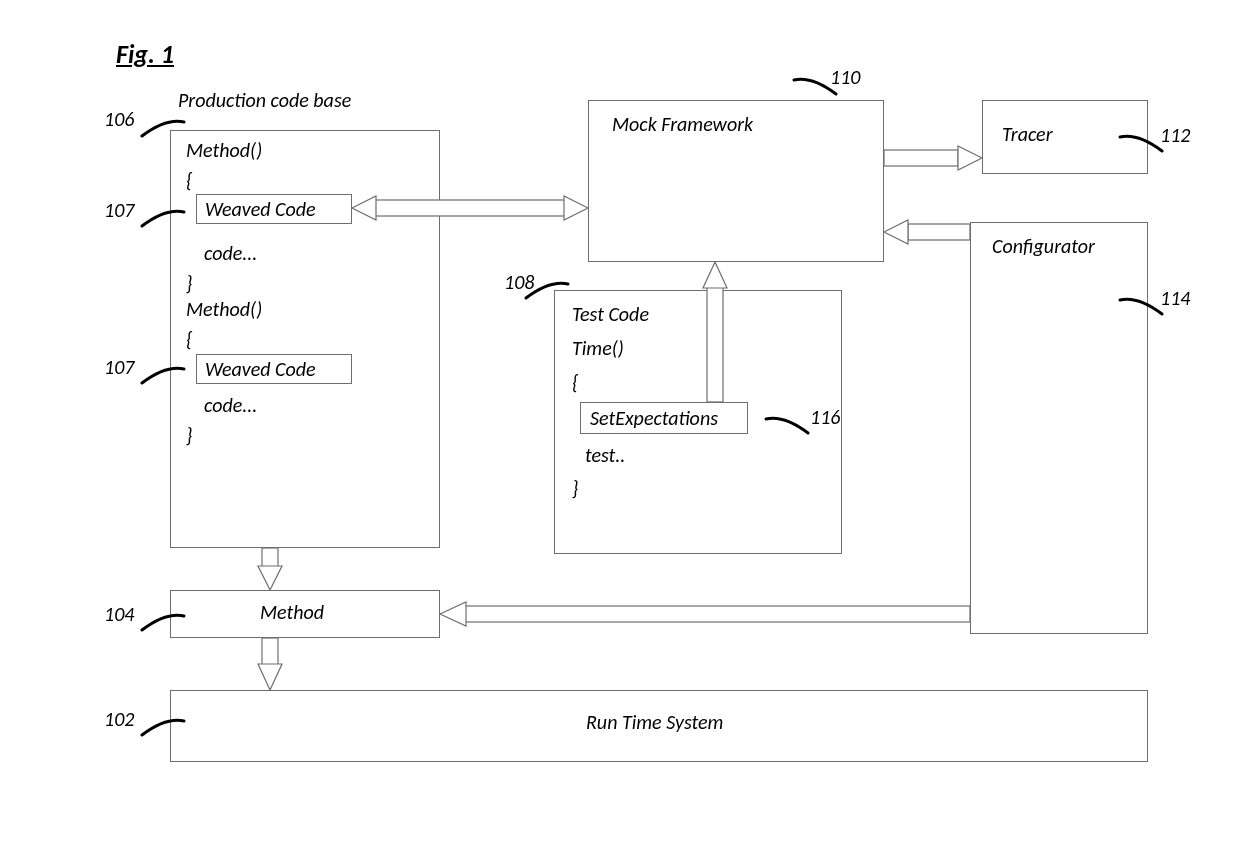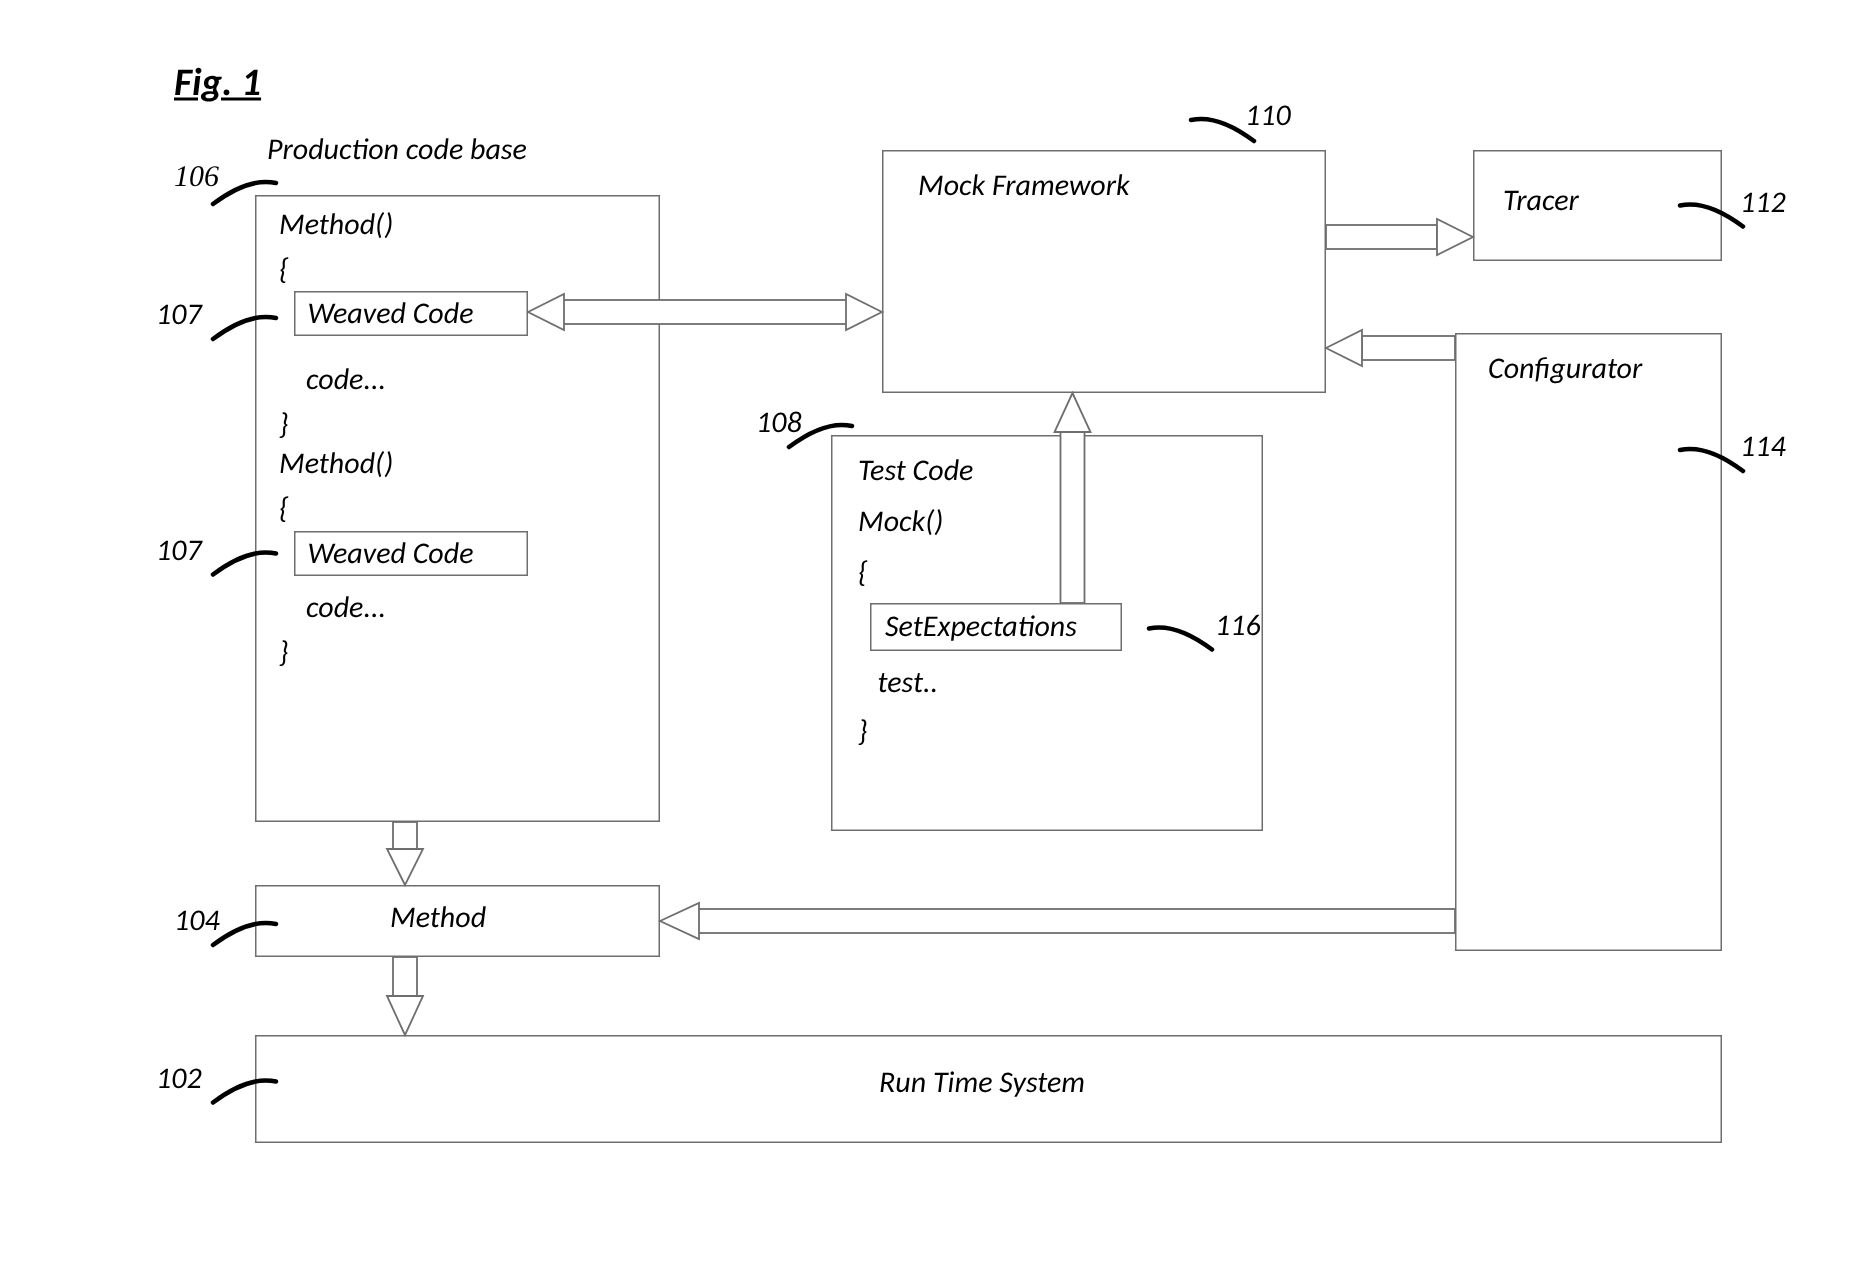--- a/index.html
+++ b/index.html
@@ -69,21 +69,21 @@
   <div class="label" style="left:612px; top:112px;">Mock Framework</div>
 
   <div class="box" style="left:982px; top:100px; width:166px; height:74px;"></div>
   <div class="label" style="left:1002px; top:122px;font-style:italic;">Tracer</div>
 
   <div class="box" style="left:970px; top:222px; width:178px; height:412px;"></div>
   <div class="label" style="left:992px; top:234px;">Configurator</div>
 
   <div class="box" style="left:554px; top:290px; width:288px; height:264px;"></div>
   <div class="label" style="left:572px; top:302px;">Test Code</div>
-  <div class="label" style="left:572px; top:336px;">Mock()</div>
+  <div class="label" style="left:572px; top:336px;">Time()</div>
   <div class="label" style="left:572px; top:370px;">{</div>
 
   <div class="box" style="left:580px; top:402px; width:168px; height:32px;"></div>
   <div class="label" style="left:590px; top:406px;">SetExpectations</div>
 
   <div class="label" style="left:585px; top:443px;">test..</div>
   <div class="label" style="left:572px; top:476px;">}</div>
 
   <div class="box" style="left:170px; top:590px; width:270px; height:48px;"></div>
   <div class="label" style="left:260px; top:600px;">Method</div>
@@ -126,42 +126,42 @@
       </g>
 
       <g>
         <rect x="464" y="606" width="506" height="16"></rect>
         <polygon points="440,614 466,602 466,626"></polygon>
       </g>
 
     </g>
   </svg>
 
-  <div class="label" style="left:116px; top:107px;font-family:Liberation Serif, serif;">106</div>
+  <div class="label" style="left:104px; top:107px;">106</div>
   <div class="tick" style="left:138px; top:118px; transform:scaleX(-1);">
     <svg viewBox="0 0 48 22">
         <path d="M2 4 Q 20 0 44 18" stroke="#000" stroke-width="3" fill="none" stroke-linecap="round"></path>
       </svg>
   </div>
 
   <div class="label" style="left:104px; top:198px;">107</div>
   <div class="tick" style="left:138px; top:208px; transform:scaleX(-1);">
     <svg viewBox="0 0 48 22">
         <path d="M2 4 Q 20 0 44 18" stroke="#000" stroke-width="3" fill="none" stroke-linecap="round"></path>
       </svg>
   </div>
 
   <div class="label" style="left:104px; top:355px;">107</div>
   <div class="tick" style="left:138px; top:365px; transform:scaleX(-1);">
     <svg viewBox="0 0 48 22">
         <path d="M2 4 Q 20 0 44 18" stroke="#000" stroke-width="3" fill="none" stroke-linecap="round"></path>
       </svg>
   </div>
 
-  <div class="label" style="left:116px; top:602px;">104</div>
+  <div class="label" style="left:104px; top:602px;">104</div>
   <div class="tick" style="left:138px; top:612px; transform:scaleX(-1);">
     <svg viewBox="0 0 48 22">
         <path d="M2 4 Q 20 0 44 18" stroke="#000" stroke-width="3" fill="none" stroke-linecap="round"></path>
       </svg>
   </div>
 
   <div class="label" style="left:104px; top:707px;">102</div>
   <div class="tick" style="left:138px; top:717px; transform:scaleX(-1);">
     <svg viewBox="0 0 48 22">
         <path d="M2 4 Q 20 0 44 18" stroke="#000" stroke-width="3" fill="none" stroke-linecap="round"></path>

